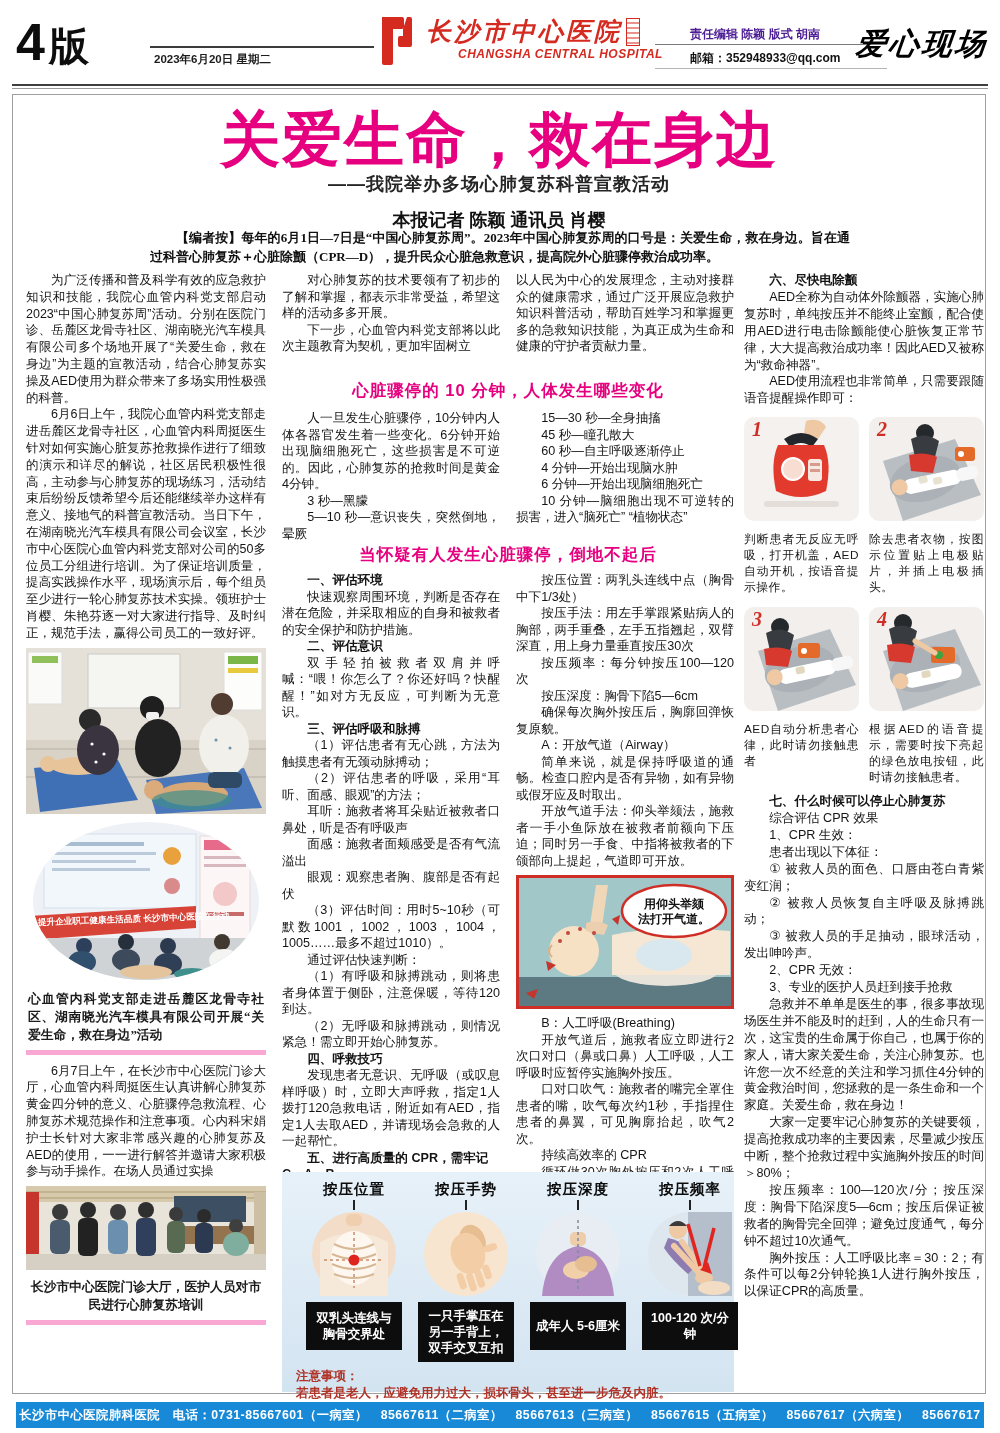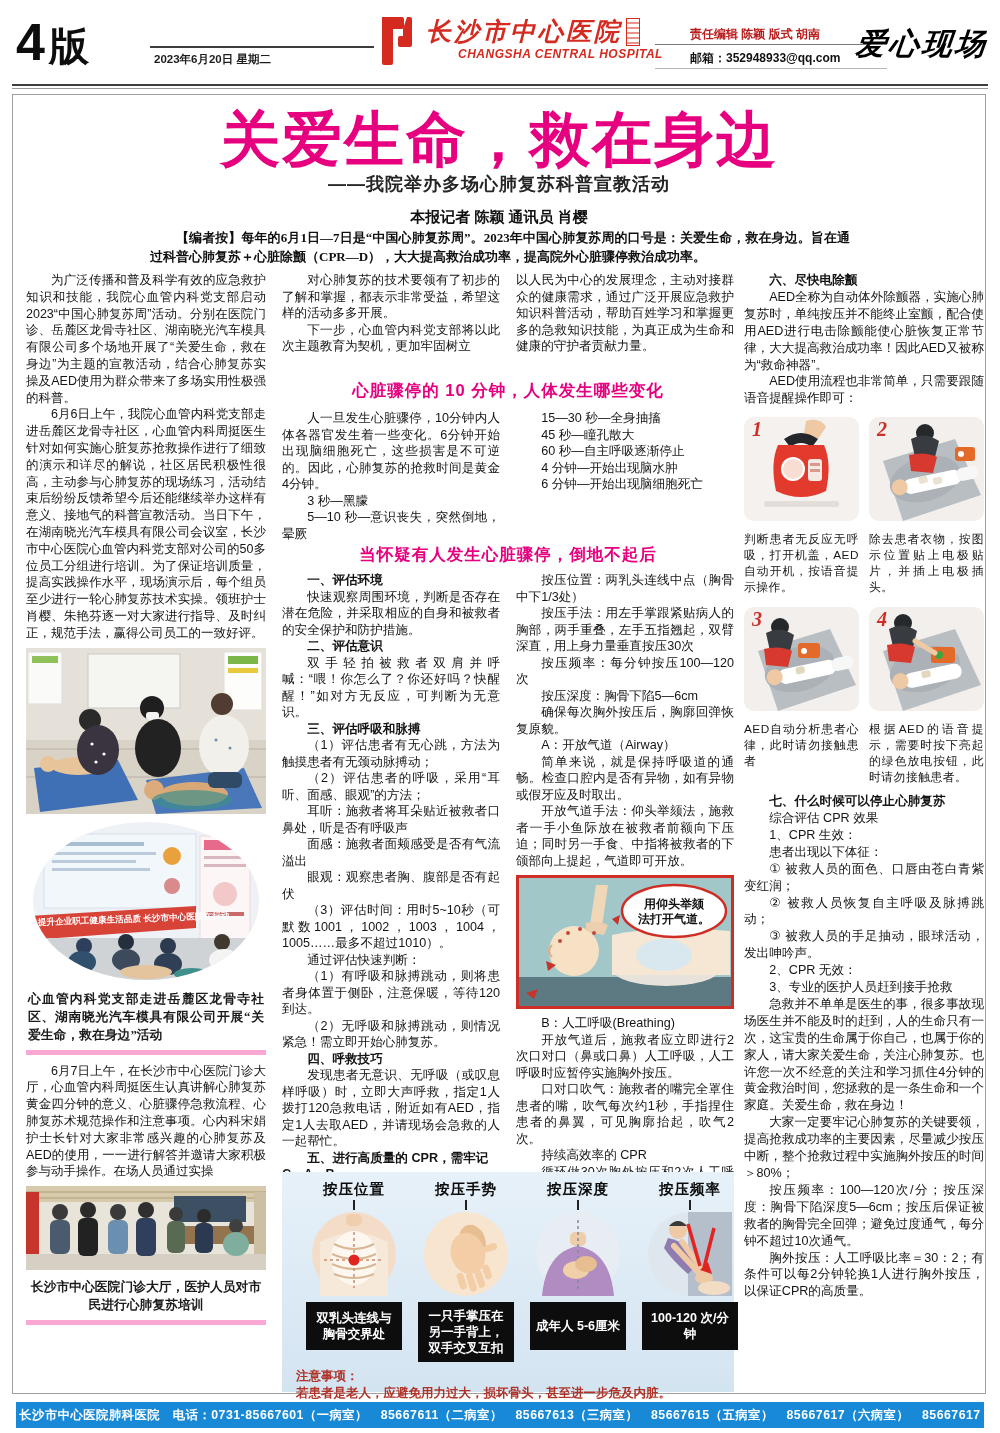--- a/index.html
+++ b/index.html
@@ -13,32 +13,32 @@
   .date-rule{left:150px;top:46px;width:224px;height:2px;background:#3c3c3c;}
   .date{left:154px;top:52px;font-size:11.5px;color:#1c1c1c;font-weight:600;}
   .logo{left:374px;top:14px;display:flex;align-items:center;gap:8px;}
   .logo-text .cn{font-family:"Liberation Serif","DejaVu Serif",serif;font-style:italic;font-weight:700;
                  font-size:25px;color:#d42a20;letter-spacing:3px;line-height:28px;}
   .logo-text .en{font-style:italic;font-weight:700;font-size:12px;color:#d42a20;letter-spacing:.5px;line-height:16px;margin-left:32px;}
   .seal{width:12px;height:26px;border:1.5px solid #d42a20;margin-left:4px;background:
         repeating-linear-gradient(#fff 0 3px,#e8948d 3px 5px);}
   .mh-rule1{left:655px;top:44px;width:232px;height:1px;background:#7a7a7a;}
   .mh-rule2{left:655px;top:68px;width:232px;height:1px;background:#b5b5b5;}
-  .editors{left:690px;top:26px;font-size:12px;color:#b91c1c;font-weight:600;}
+  .editors{left:690px;top:26px;font-size:12px;color:#4c1d95;font-weight:600;}
   .email{left:690px;top:50px;font-size:12px;color:#111;font-weight:600;}
   .colname{right:12px;top:24px;font-family:"Liberation Serif","DejaVu Serif",serif;font-style:italic;
            font-weight:700;font-size:30px;letter-spacing:3px;color:#000;transform:skewX(-6deg);}
   .rule-a{left:12px;top:84px;width:976px;height:2px;background:#3f3f3f;}
   .rule-b{left:12px;top:88px;width:976px;height:1px;background:#9a9a9a;}
   .frame{left:12px;top:94px;width:974px;height:1300px;border:1px solid #9f9f9f;box-sizing:border-box;}
   
   .title{left:12px;top:100px;width:974px;text-align:center;font-size:60px;font-weight:900;
          color:#e6007f;letter-spacing:2px;}
   .subtitle{left:12px;top:172px;width:974px;text-align:center;font-size:18px;font-weight:700;color:#252525;letter-spacing:1px;}
-  .byline{left:12px;top:208px;width:974px;text-align:center;font-size:15px;font-weight:700;color:#111;}
+  .byline{left:12px;top:208px;width:974px;text-align:center;font-size:18px;font-weight:700;color:#111;}
   .ednote{left:150px;top:228px;width:700px;font-family:"Liberation Serif","DejaVu Serif",serif;
           font-size:13px;line-height:19px;font-weight:700;color:#101010;text-align:justify;text-indent:2em;}
   
   .art{font-size:12.5px;line-height:16.8px;text-align:justify;}
   .mid-art{font-size:12.6px;line-height:16.5px;text-align:justify;}
   .p{margin:0;text-indent:2em;}
   .np{margin:0;}
   .bh{font-weight:700;}
   .sech{position:absolute;width:100%;text-align:center;color:#e6007f;font-weight:800;font-size:16.5px;letter-spacing:1px;}
   .caption{font-family:"Liberation Serif","DejaVu Serif",serif;font-size:12.8px;line-height:18px;
@@ -97,21 +97,21 @@
   <div class="abs email">邮箱：352948933@qq.com</div>
   <div class="abs colname">爱心现场</div>
 
   <div class="abs rule-a"></div>
   <div class="abs rule-b"></div>
   <div class="abs frame"></div>
 
   <div class="abs title">关爱生命，救在身边</div>
   <div class="abs subtitle">——我院举办多场心肺复苏科普宣教活动</div>
   <div class="abs byline">本报记者 陈颖 通讯员 肖樱</div>
-  <div class="abs ednote">【编者按】每年的6月1日—7日是“中国心肺复苏周”。2023年中国心肺复苏周的口号是：关爱生命，救在身边。旨在通过科普心肺复苏＋心脏除颤（CPR—D），大大提高救治成功率，提高院外心脏骤停救治成功率。</div>
+  <div class="abs ednote">【编者按】每年的6月1日—7日是“中国心肺复苏周”。2023年中国心肺复苏周的口号是：关爱生命，救在身边。旨在通过科普心肺复苏＋心脏除颤（CPR—D），提升民众心脏急救意识，提高院外心脏骤停救治成功率。</div>
 
   <div class="abs art" style="left:26px;top:272px;width:240px;height:1122px;overflow:hidden;">
     <p class="p">为广泛传播和普及科学有效的应急救护知识和技能，我院心血管内科党支部启动2023“中国心肺复苏周”活动。分别在医院门诊、岳麓区龙骨寺社区、湖南晓光汽车模具有限公司多个场地开展了“关爱生命，救在身边”为主题的宣教活动，结合心肺复苏实操及AED使用为群众带来了多场实用性极强的科普。</p>
     <p class="p">6月6日上午，我院心血管内科党支部走进岳麓区龙骨寺社区，心血管内科周挺医生针对如何实施心脏复苏抢救操作进行了细致的演示和详尽的解说，社区居民积极性很高，主动参与心肺复苏的现场练习，活动结束后纷纷反馈希望今后还能继续举办这样有意义、接地气的科普宣教活动。当日下午，在湖南晓光汽车模具有限公司会议室，长沙市中心医院心血管内科党支部对公司的50多位员工分组进行培训。为了保证培训质量，提高实践操作水平，现场演示后，每个组员至少进行一轮心肺复苏技术实操。领班护士肖樱、朱艳芬逐一对大家进行指导、及时纠正，规范手法，赢得公司员工的一致好评。</p>
 
     <svg class="photo" width="240" height="166" viewBox="0 0 240 166">
       <rect width="240" height="166" fill="#e6e1d8"></rect>
       <rect x="62" y="6" width="92" height="54" fill="#f5f5f2" stroke="#c9c9c4"></rect>
       <rect x="198" y="4" width="38" height="58" fill="#fdfdfb" stroke="#ddd"></rect>
       <rect x="202" y="8" width="30" height="8" fill="#7ab648"></rect>
@@ -228,20 +228,21 @@
       <p class="p">人一旦发生心脏骤停，10分钟内人体各器官发生着一些变化。6分钟开始出现脑细胞死亡，这些损害是不可逆的。因此，心肺复苏的抢救时间是黄金4分钟。</p>
       <p class="p">3 秒—黑朦</p>
       <p class="p">5—10 秒—意识丧失，突然倒地，晕厥</p>
     </div>
     <div class="abs mid-art" style="left:234px;top:138px;width:218px;">
       <p class="p">15—30 秒—全身抽搐</p>
       <p class="p">45 秒—瞳孔散大</p>
       <p class="p">60 秒—自主呼吸逐渐停止</p>
       <p class="p">4 分钟—开始出现脑水肿</p>
       <p class="p">6 分钟—开始出现脑细胞死亡</p>
+      <p class="p">10 分钟—脑细胞出现不可逆转的损害，进入“脑死亡” “植物状态”</p>
     </div>
 
     <div class="sech" style="top:272px;">当怀疑有人发生心脏骤停，倒地不起后</div>
 
     <div class="abs mid-art" style="left:0;top:300px;width:218px;">
       <p class="p bh">一、评估环境</p>
       <p class="p">快速观察周围环境，判断是否存在潜在危险，并采取相应的自身和被救者的安全保护和防护措施。</p>
       <p class="p bh">二、评估意识</p>
       <p class="p">双手轻拍被救者双肩并呼喊：“喂！你怎么了？你还好吗？快醒醒！”如对方无反应，可判断为无意识。</p>
       <p class="p bh">三、评估呼吸和脉搏</p>

